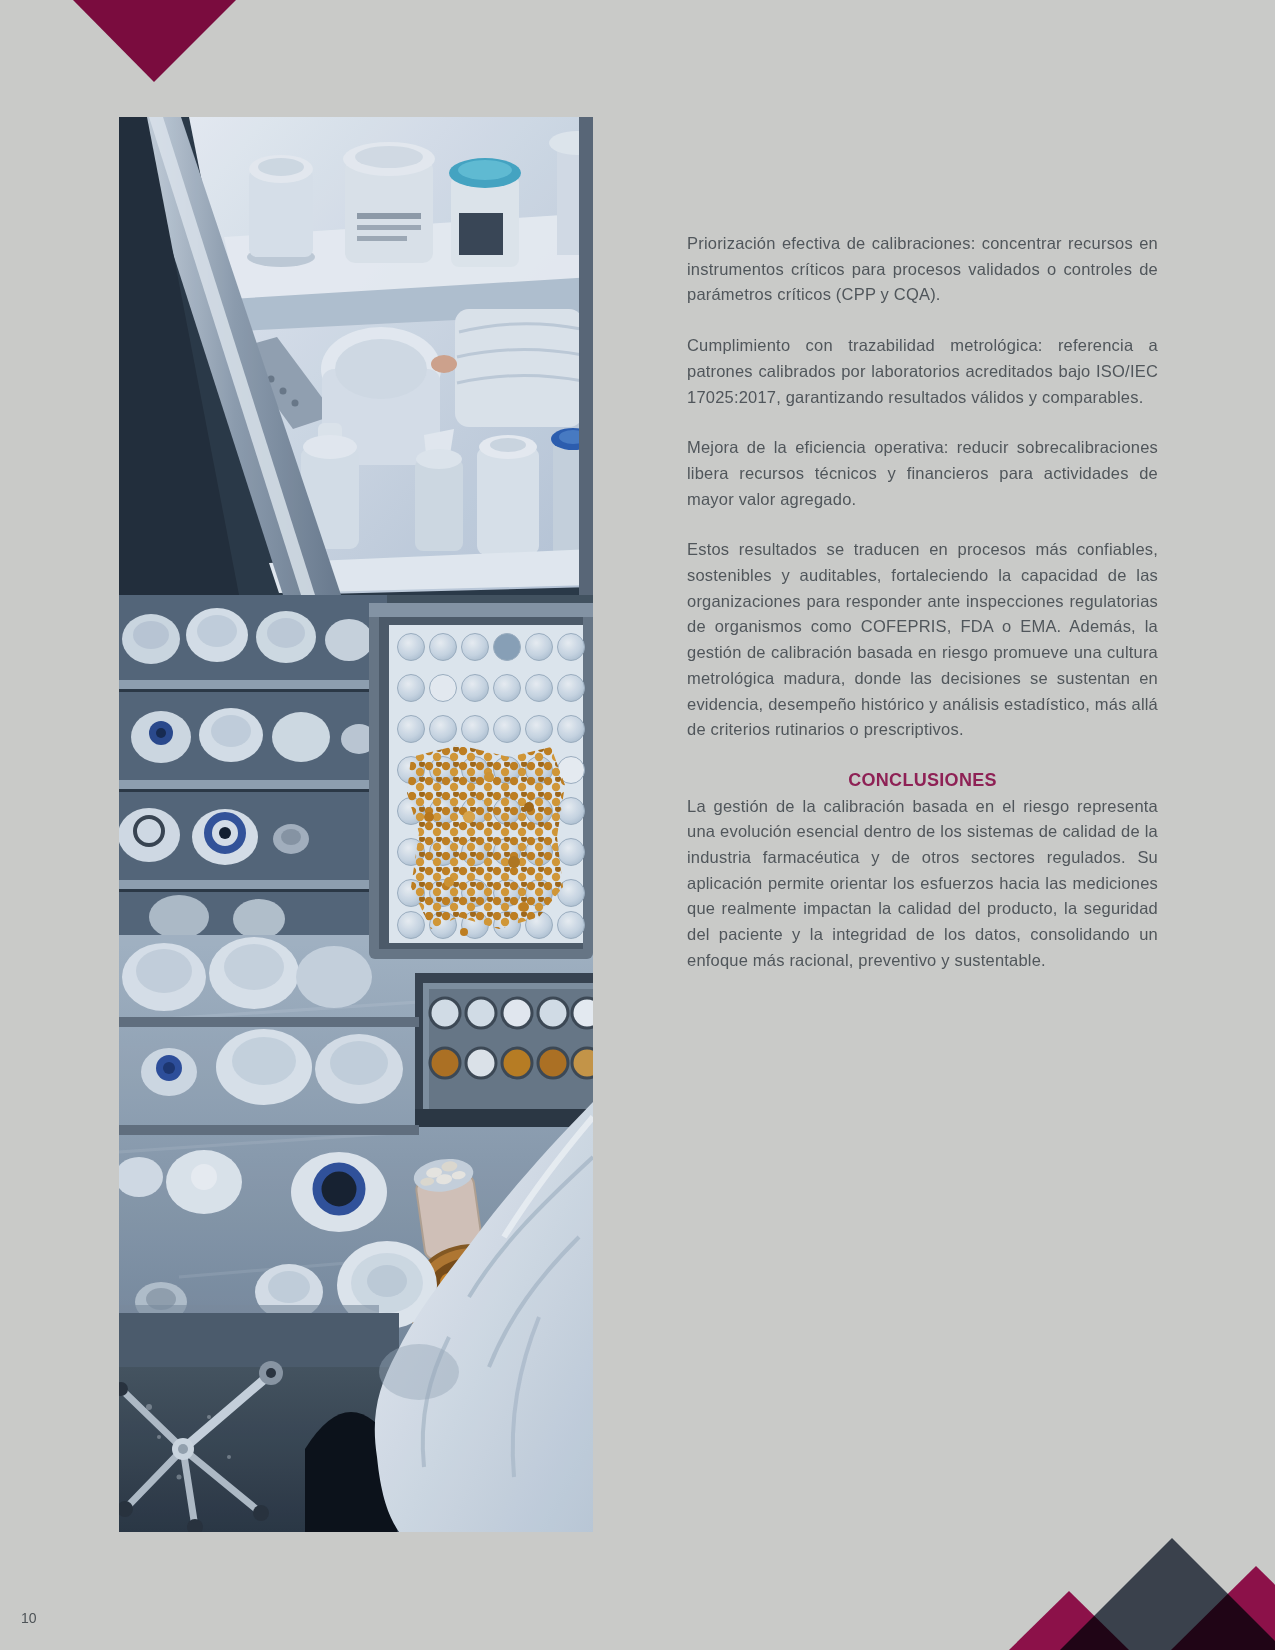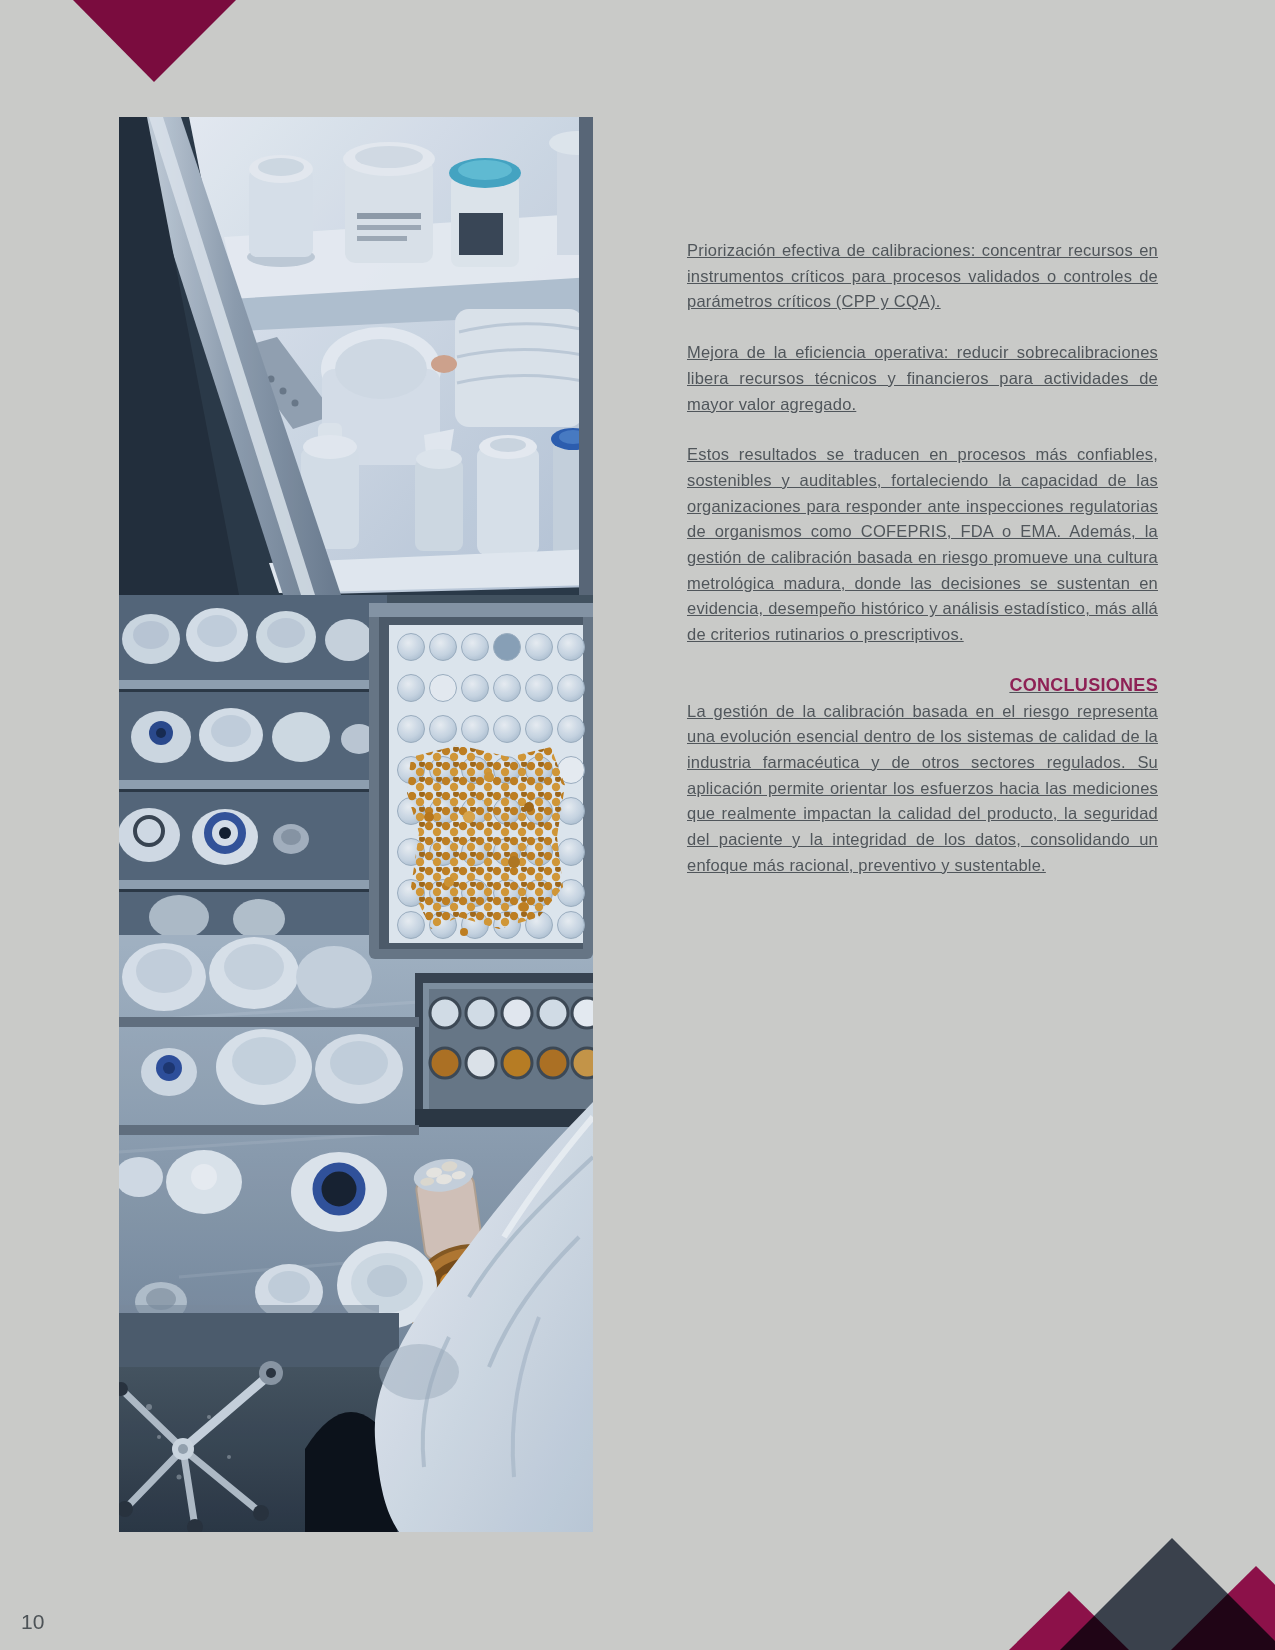--- a/index.html
+++ b/index.html
@@ -10,31 +10,31 @@
   body{
     width:1275px;height:1650px;position:relative;overflow:hidden;
     background:var(--page-bg,#c9cac8);
     font-family:"Liberation Sans","DejaVu Sans",sans-serif;
   }
   .corner-tl{position:absolute;left:60px;top:0;width:190px;height:85px;display:block;}
   .corner-br{position:absolute;right:0;bottom:0;width:330px;height:120px;display:block;isolation:isolate;}
   .photo{position:absolute;left:119px;top:117px;width:474px;height:1415px;margin:0;}
   .photo svg{display:block;width:100%;height:100%;}
   .article{
-    position:absolute;left:687px;top:238px;width:471px;
+    position:absolute;left:687px;top:231px;width:471px;
     color:var(--body-text,#50565b);font-size:16.5px;line-height:25.7px;
     text-align:justify;letter-spacing:0.2px;font-weight:300;
-    -webkit-hyphens:auto;hyphens:auto;text-decoration:underline;
+    -webkit-hyphens:auto;hyphens:auto;
   }
   .article p{margin:0 0 25px 0;}
   .article h2{
     margin:0;font-size:18px;line-height:25.7px;font-weight:bold;
-    color:var(--heading-maroon,#8e2155);letter-spacing:0.3px;text-align:right;
+    color:var(--heading-maroon,#8e2155);letter-spacing:0.3px;text-align:center;
   }
-  .page-number{position:absolute;left:21px;top:1610px;font-size:21px;color:#4d5357;}
+  .page-number{position:absolute;left:21px;top:1610px;font-size:14px;color:#4d5357;}
 </style>
 </head>
 <body>
 
 <svg class="corner-tl" viewBox="0 0 190 85" aria-hidden="true">
   <polygon points="13,0 176,0 94,82" style="fill:var(--accent-maroon-dark,#7a0c3e)"></polygon>
 </svg>
 
 <figure class="photo">
 <svg viewBox="0 0 474 1415" preserveAspectRatio="none" aria-hidden="true">
@@ -336,20 +336,21 @@
   <path d="M330,1220 C310,1260 300,1300 305,1350" stroke="#aebdcb" stroke-width="4" fill="none" opacity="0.7"></path>
   <path d="M474,1000 C440,1040 410,1080 385,1120" stroke="#f6f9fc" stroke-width="6" fill="none" opacity="0.9"></path>
   <ellipse cx="300" cy="1255" rx="40" ry="28" fill="#9fb0bf" opacity="0.45"></ellipse>
 
   <rect x="0" y="0" width="474" height="1415" fill="#2f4d74" opacity="0.07"></rect>
 </svg>
 </figure>
 
 <main class="article">
   <p>Priorización efectiva de calibraciones: concentrar recursos en instrumentos críticos para procesos validados o controles de parámetros críticos (CPP y CQA).</p>
+  <p>Cumplimiento con trazabilidad metrológica: referencia a patrones calibrados por laboratorios acreditados bajo ISO/IEC 17025:2017, garantizando resultados válidos y comparables.</p>
   <p>Mejora de la eficiencia operativa: reducir sobrecalibraciones libera recursos técnicos y financieros para actividades de mayor valor agregado.</p>
   <p>Estos resultados se traducen en procesos más confiables, sostenibles y auditables, fortaleciendo la capacidad de las organizaciones para responder ante inspecciones regulatorias de organismos como COFEPRIS, FDA o EMA. Además, la gestión de calibración basada en riesgo promueve una cultura metrológica madura, donde las decisiones se sustentan en evidencia, desempeño histórico y análisis estadístico, más allá de criterios rutinarios o prescriptivos.</p>
   <h2>CONCLUSIONES</h2>
   <p>La gestión de la calibración basada en el riesgo representa una evolución esencial dentro de los sistemas de calidad de la industria farmacéutica y de otros sectores regulados. Su aplicación permite orientar los esfuerzos hacia las mediciones que realmente impactan la calidad del producto, la seguridad del paciente y la integridad de los datos, consolidando un enfoque más racional, preventivo y sustentable.</p>
 </main>
 
 <div class="page-number">10</div>
 
 <svg class="corner-br" viewBox="0 0 330 120" aria-hidden="true">
   <polygon points="227,8 339,120 115,120" style="fill:var(--charcoal,#3a414c)"></polygon>

